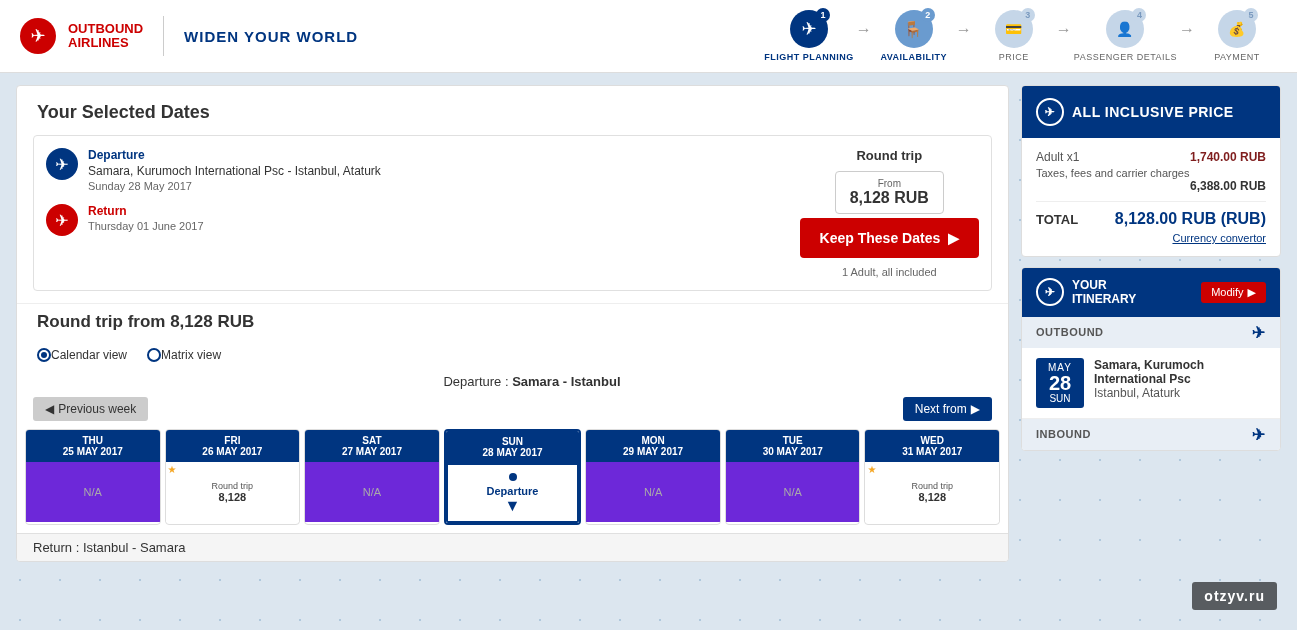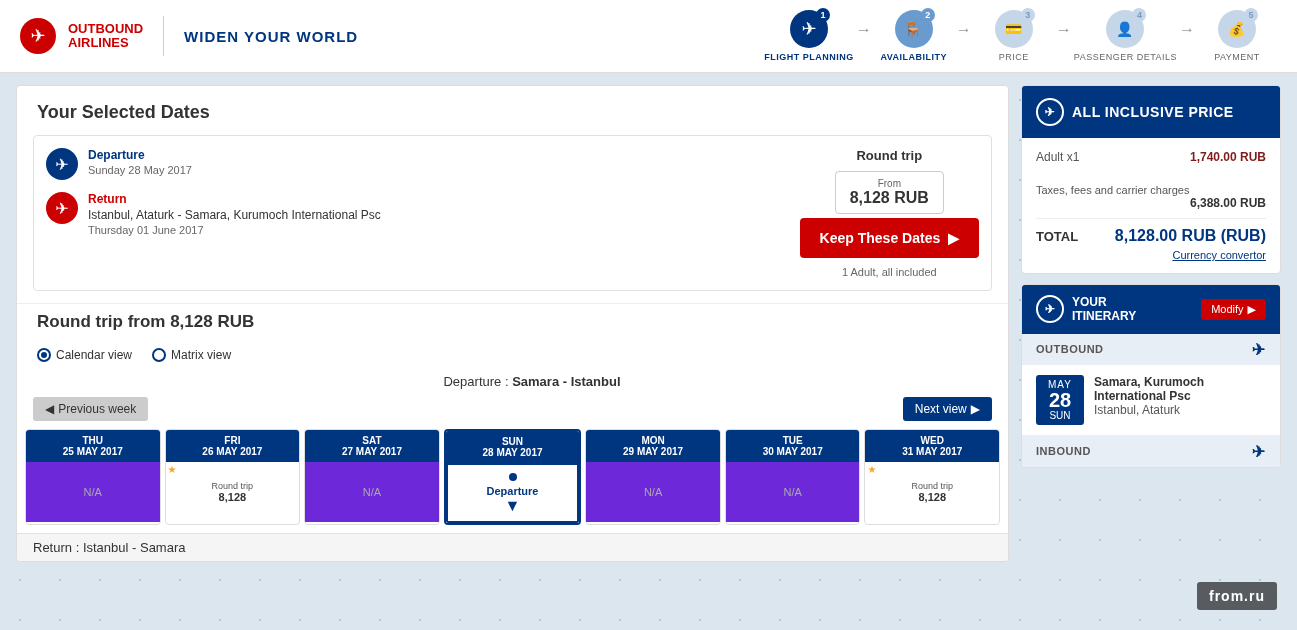--- a/index.html
+++ b/index.html
@@ -210,21 +210,20 @@
     
     .view-toggle {
       display: flex;
       gap: 20px;
       padding: 6px 20px 8px;
       align-items: center;
     }
     .radio-label {
       display: flex;
       align-items: center;
-      gap: 5px;
       font-size: 12px;
       color: #333;
       cursor: pointer;
     }
     .radio-dot {
       width: 14px;
       height: 14px;
       border-radius: 50%;
       border: 2px solid #003580;
       display: flex;
@@ -365,21 +364,21 @@
       align-items: center;
       justify-content: center;
       font-size: 12px;
     }
     .price-card-body {
       padding: 12px 14px;
     }
     .price-line {
       display: flex;
       justify-content: space-between;
-      margin-bottom: 20px;
+      margin-bottom: 3px;
       font-size: 12px;
     }
     .price-line .label { color: #555; }
     .price-line .value { color: #7f1d1d; font-weight: bold; }
     .price-divider { border: none; border-top: 1px solid #eee; margin: 8px 0; }
     .total-line {
       display: flex;
       justify-content: space-between;
       align-items: center;
       margin-top: 4px;
@@ -547,29 +546,29 @@
     <div class="section-title">Your Selected Dates</div>
 
     <div class="selected-dates">
       <div style="display:flex; align-items:flex-start; gap:12px;">
         <div style="flex:1;">
 
           <div class="flight-row">
             <div class="flight-icon departure">✈</div>
             <div class="flight-details">
               <div class="flight-type blue">Departure</div>
+              <div class="flight-route">Samara, Kurumoch International Psc - Istanbul, Ataturk</div>
               <div class="flight-date">Sunday 28 May 2017</div>
             </div>
           </div>
 
           <div class="flight-row">
             <div class="flight-icon return">✈</div>
             <div class="flight-details">
               <div class="flight-type">Return</div>
-              <div class="flight-route">Istanbul, Ataturk - Samara, Kurumoch International Psc</div>
               <div class="flight-date">Thursday 01 June 2017</div>
             </div>
           </div>
         </div>
 
         <div class="flight-summary-right">
           <div style="font-size:13px; font-weight:bold; margin-bottom:4px;">Round trip</div>
           <div class="price-box">
             <div class="price-from">From</div>
             <div class="price-amount">8,128 RUB</div>
@@ -600,21 +599,21 @@
       <span>Departure :</span>
       <span style="font-weight:bold;">Samara - Istanbul</span>
     </div>
 
     <div class="week-nav">
       <button class="nav-btn">
         <span>◀</span>
         <span>Previous week</span>
       </button>
       <button class="nav-btn next">
-        <span>Next view</span>
+        <span>Next from</span>
         <span>▶</span>
       </button>
     </div>
 
     <div class="calendar-grid">
 
       <div class="cal-day">
         <div class="cal-day-header">THU<br>25 MAY 2017</div>
         <div class="cal-day-body na">N/A</div>
       </div>
@@ -725,13 +724,13 @@
 
       <div class="itinerary-section-label">
         <span>INBOUND</span>
         <span class="plane-icon">✈</span>
       </div>
     </div>
 
   </div>
 </div>
 
-<div class="watermark">from.ru</div>
+<div class="watermark">otzyv.ru</div>
 
 </body></html>

